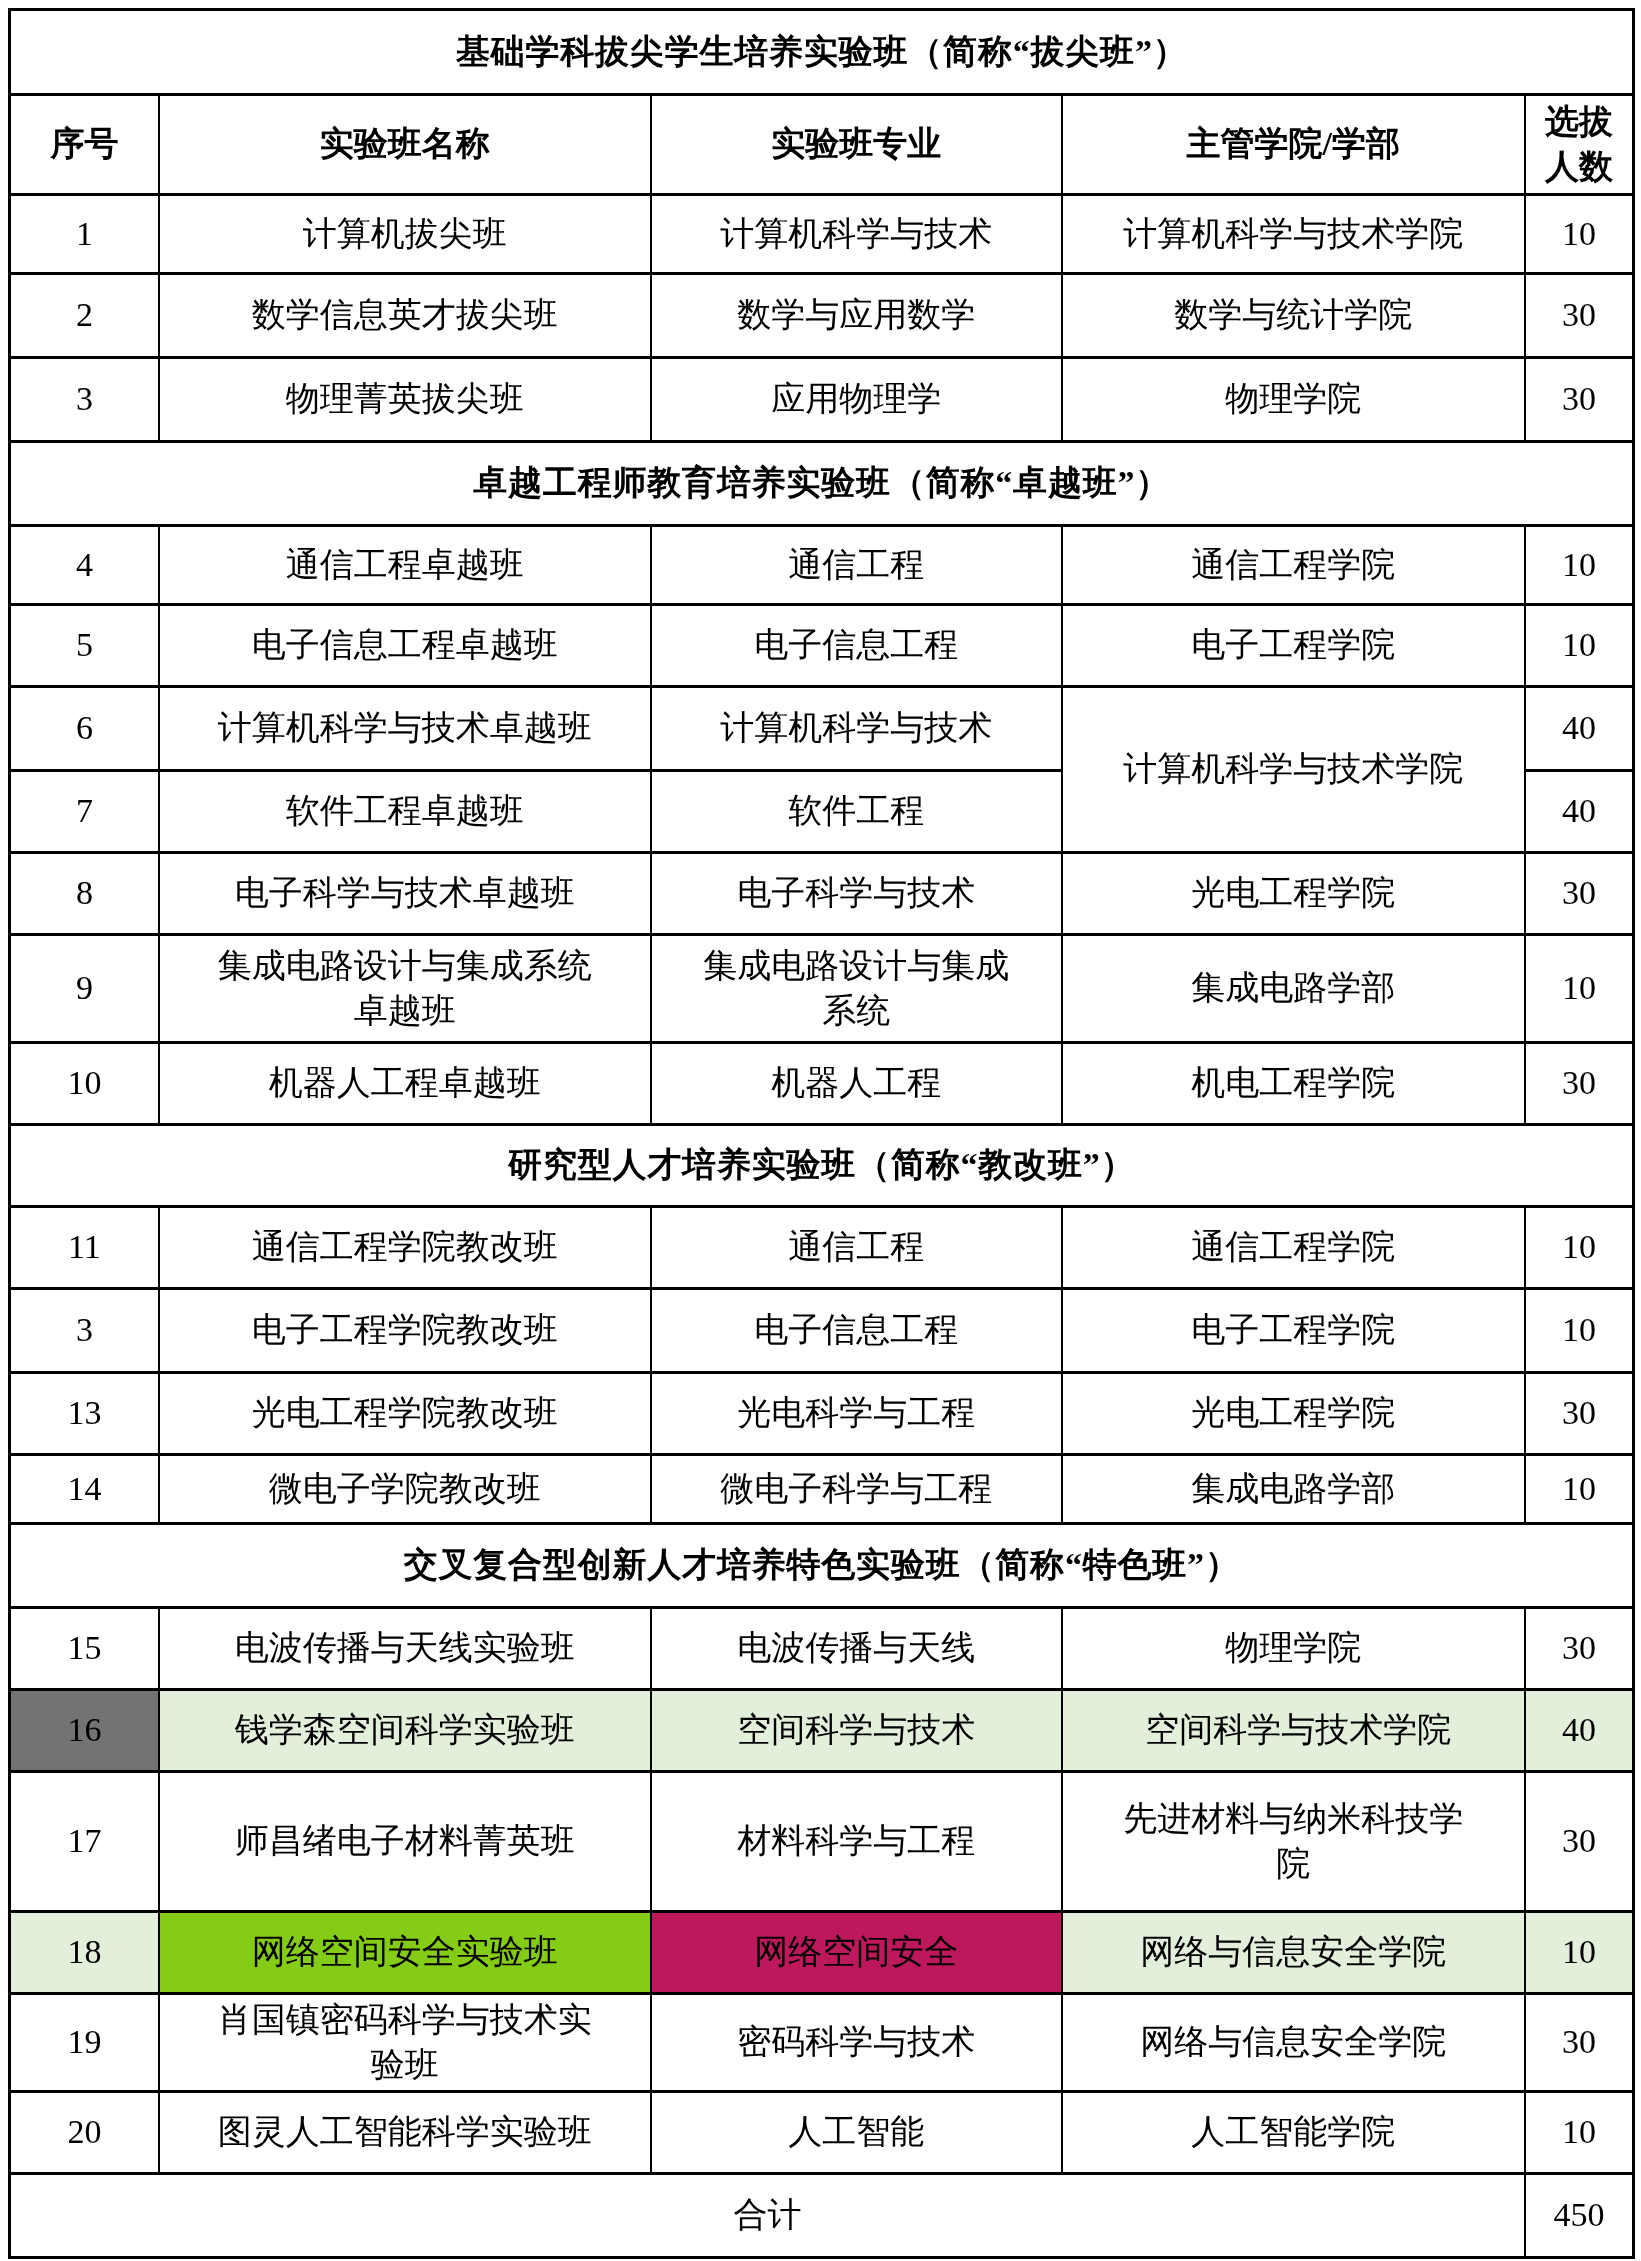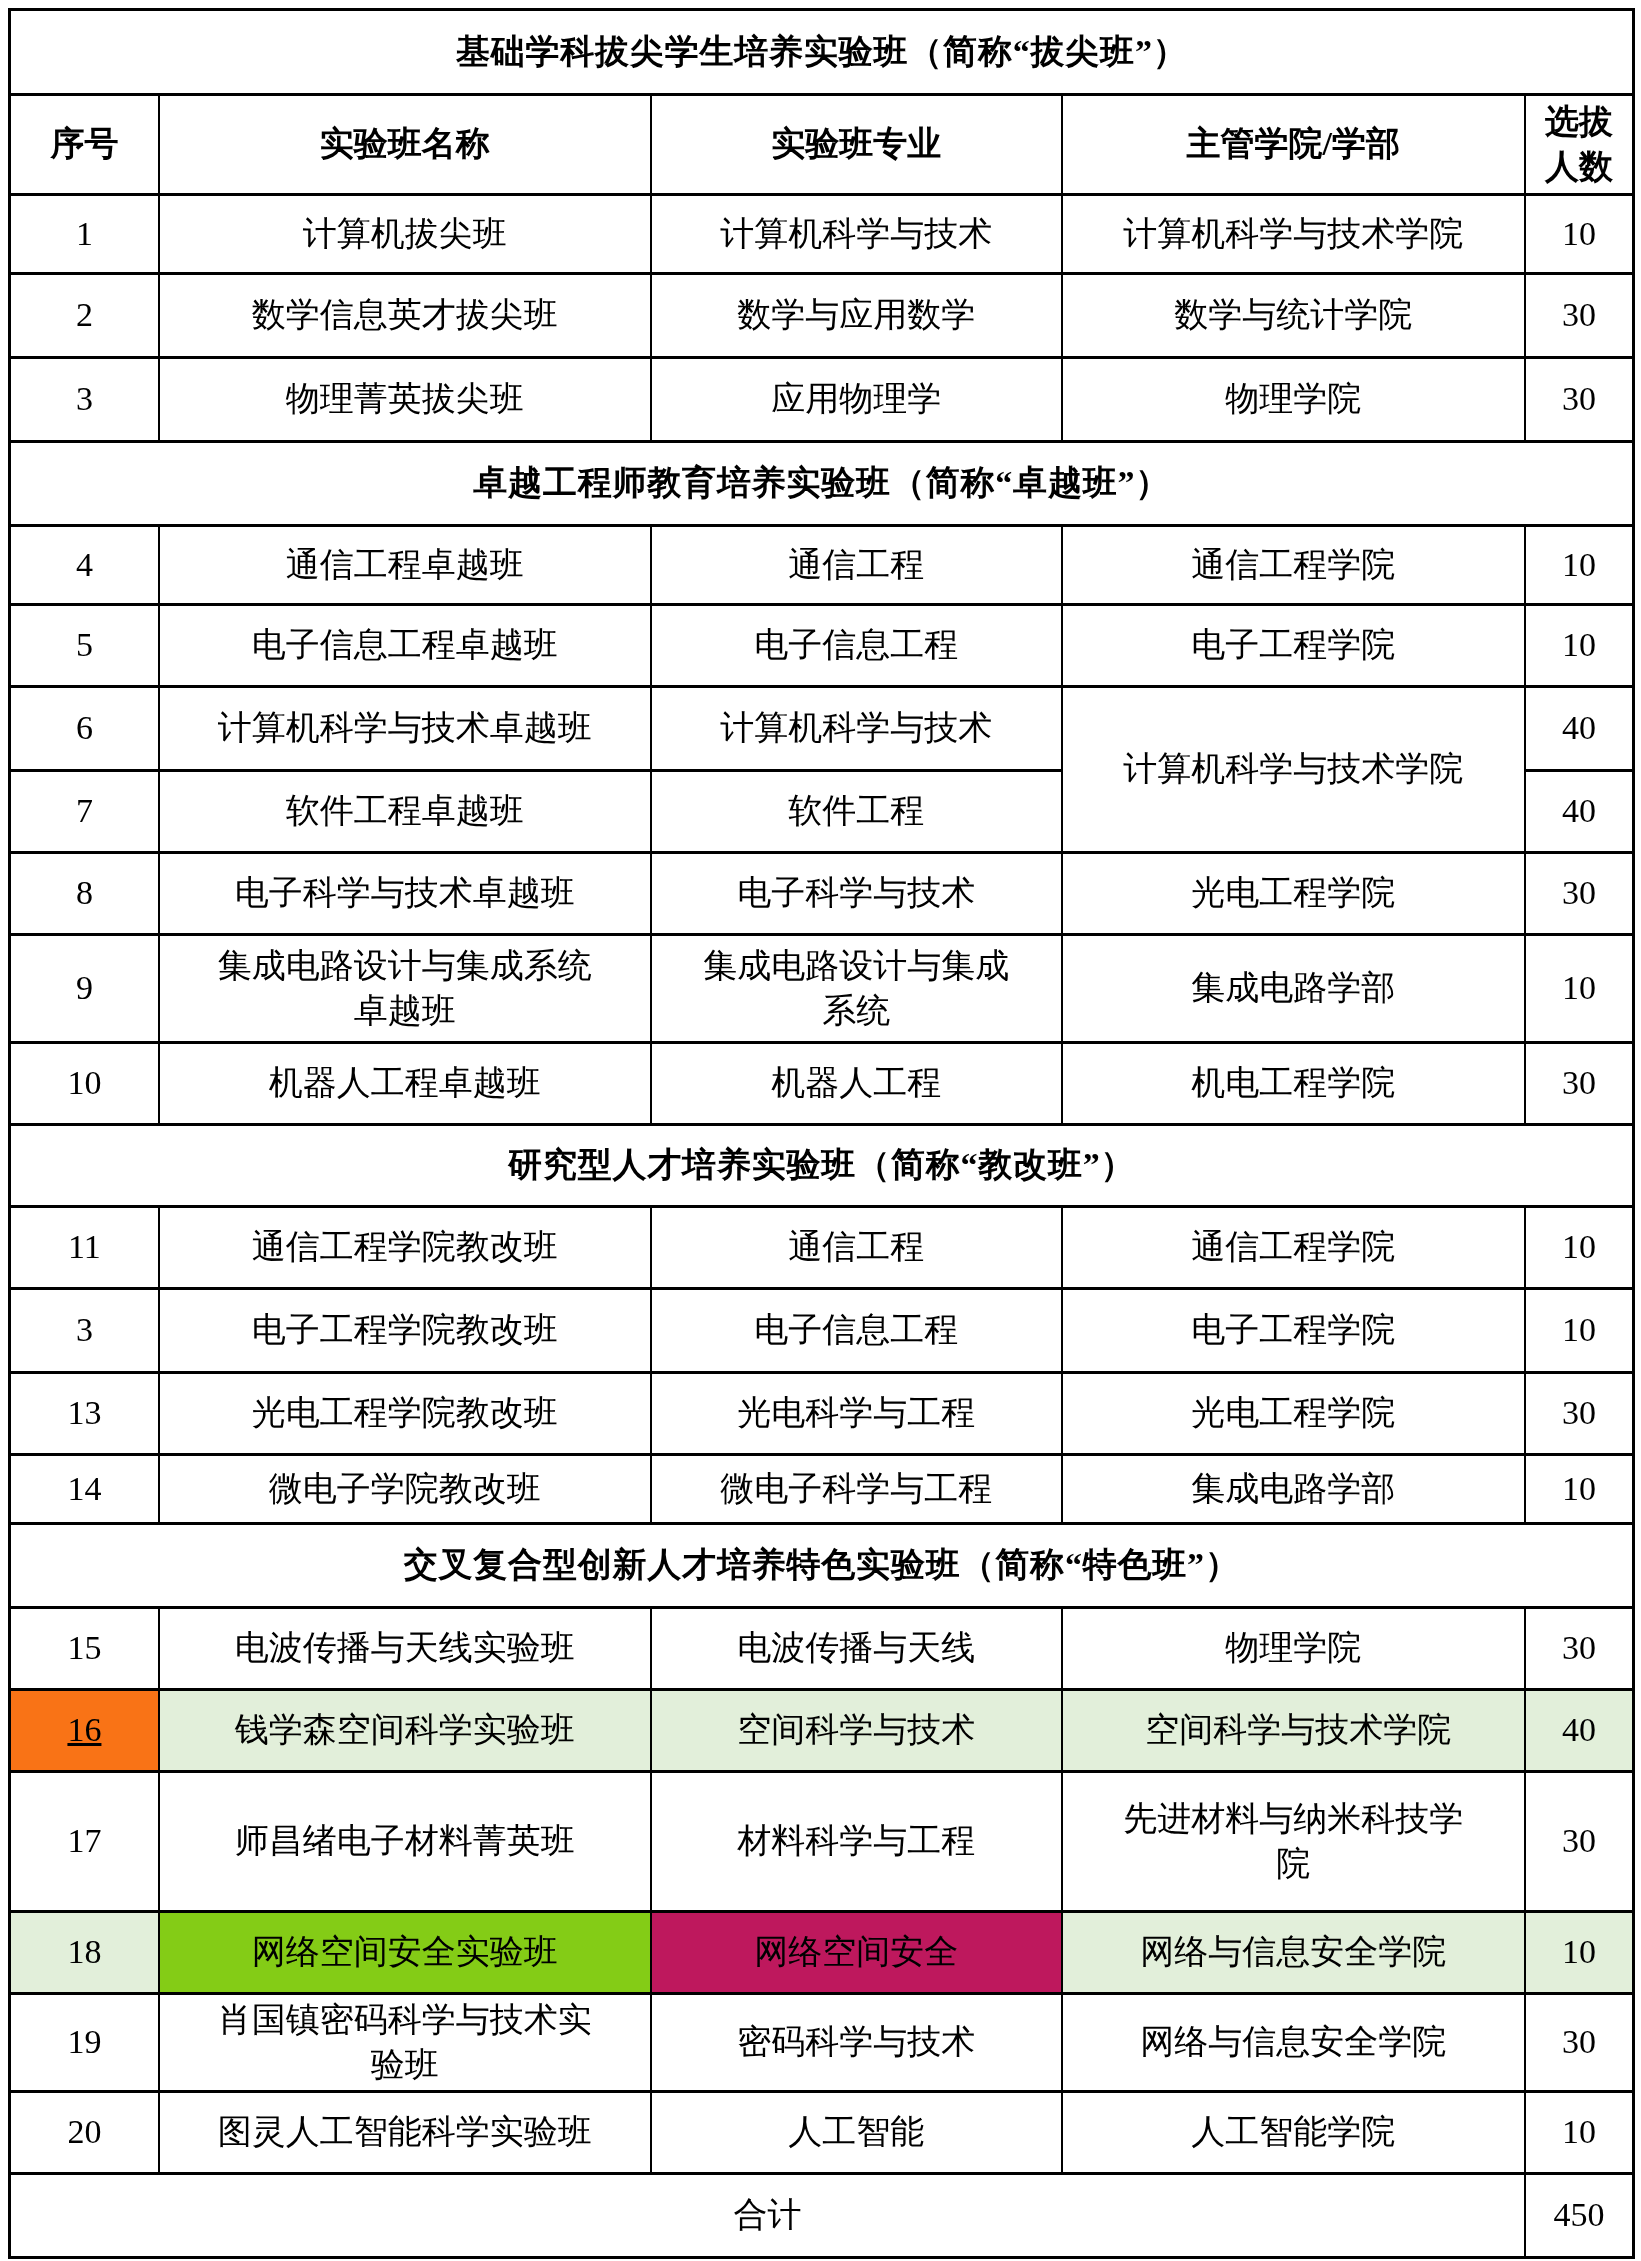--- a/index.html
+++ b/index.html
@@ -186,21 +186,21 @@
           <td colspan="5" class="section-title">交叉复合型创新人才培养特色实验班（简称“特色班”）</td>
         </tr>
         <tr style="height: 82px;">
           <td class="num">15</td>
           <td>电波传播与天线实验班</td>
           <td>电波传播与天线</td>
           <td>物理学院</td>
           <td class="num">30</td>
         </tr>
         <tr style="height: 82px; background: rgb(226, 239, 218);">
-          <td class="num" style="background: #f97316; text-decoration: underline;">16</td>
+          <td class="num" style="background: #737373;">16</td>
           <td style="background: rgb(226, 239, 218); margin-left: 8px;">钱学森空间科学实验班</td>
           <td style="background: rgb(226, 239, 218);">空间科学与技术</td>
           <td style="background: rgb(226, 239, 218); padding-left: 28px;">空间科学与技术学院</td>
           <td class="num" style="background: rgb(226, 239, 218);">40</td>
         </tr>
         <tr style="height: 140px;">
           <td class="num">17</td>
           <td>师昌绪电子材料菁英班</td>
           <td>材料科学与工程</td>
           <td>先进材料与纳米科技学

